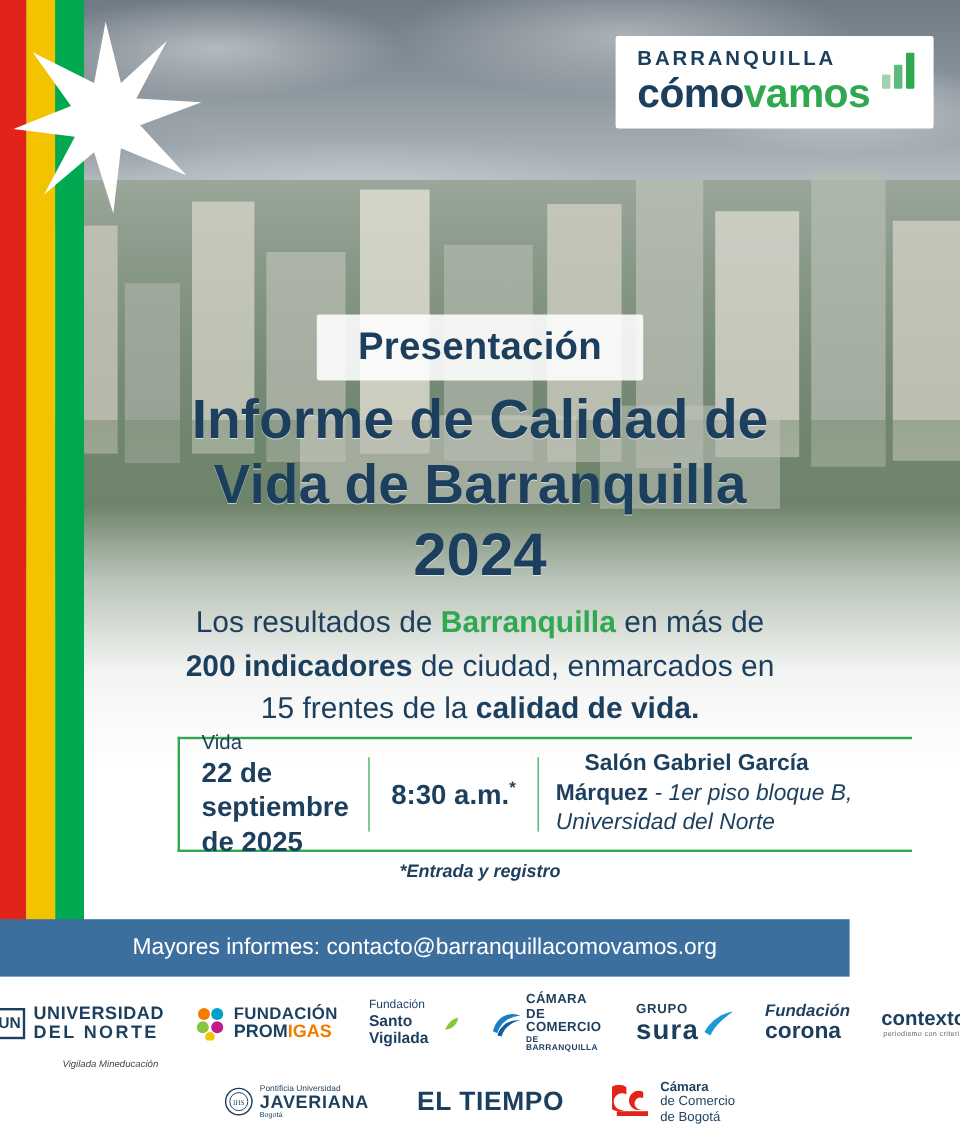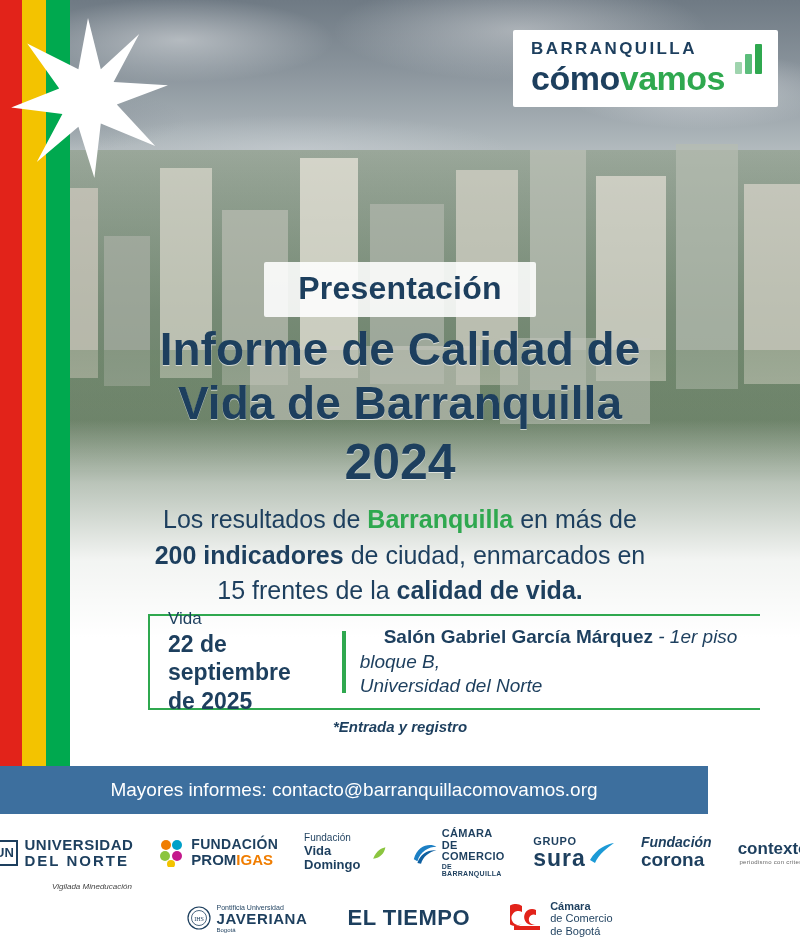--- a/index.html
+++ b/index.html
@@ -253,20 +253,21 @@
     <span>15 frentes de la </span><b>calidad de vida.</b>
   </div>
 
   <div class="details">
     <div class="det-date">
       <div class="small">Vida</div>
       <div class="big">22 de septiembre</div>
       <div class="big">de 2025</div>
     </div>
     <div class="vline"></div>
+    <div class="det-time"><span>8:30 a.m.</span><sup>*</sup></div>
     <div class="vline"></div>
     <div class="det-place">
       <b>Salón Gabriel García Márquez</b><i> - 1er piso bloque B,</i><br>
       <i>Universidad del Norte</i>
     </div>
   </div>
 
   <div class="note">*Entrada y registro</div>
 
   <div class="contact">
@@ -296,21 +297,21 @@
         </svg>
         <div class="promi">
           <div class="a">FUNDACIÓN</div>
           <div class="b"><span>PROM</span><span class="or">IGAS</span></div>
         </div>
       </div>
 
       <div class="sp">
         <div class="fsd">
           <div class="a">Fundación</div>
-          <div class="b">Vida Domingo</div>
+          <div class="b">Santo Vigilada</div>
         </div>
         <svg width="22" height="22" viewBox="0 0 22 22" style="margin-left:4px;">
           <path d="M3 19 C7 8, 15 4, 20 3 C19 11, 13 18, 3 19 Z" fill="#8bc53f"></path>
         </svg>
       </div>
 
       <div class="sp">
         <svg width="28" height="26" viewBox="0 0 28 26" style="margin-right:4px;">
           <path d="M2 20 C6 4, 20 2, 27 6 C19 6, 9 11, 6 22 Z" fill="#1c7fc4"></path>
           <path d="M6 24 C9 14, 18 9, 27 10 C19 12, 12 17, 10 25 Z" fill="#0e5fa0"></path>

